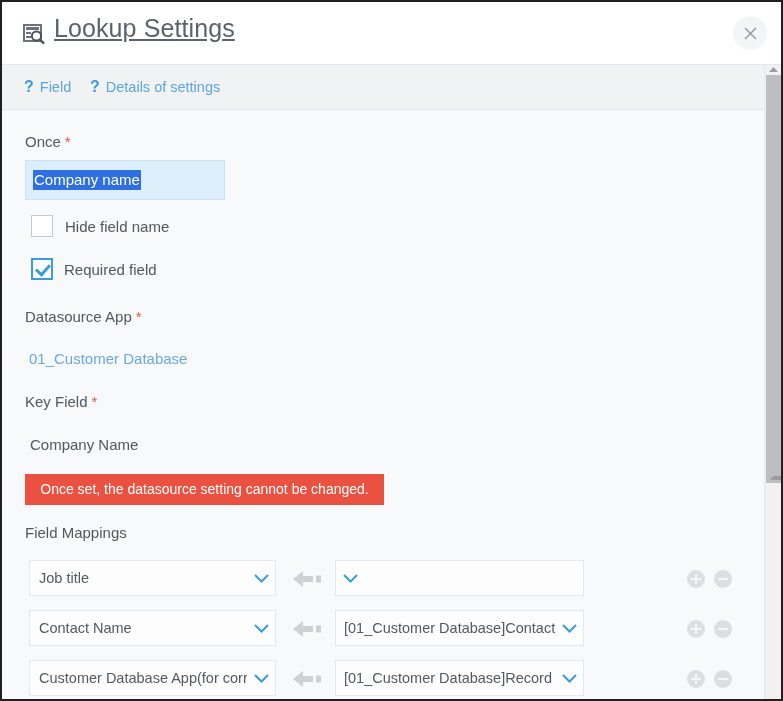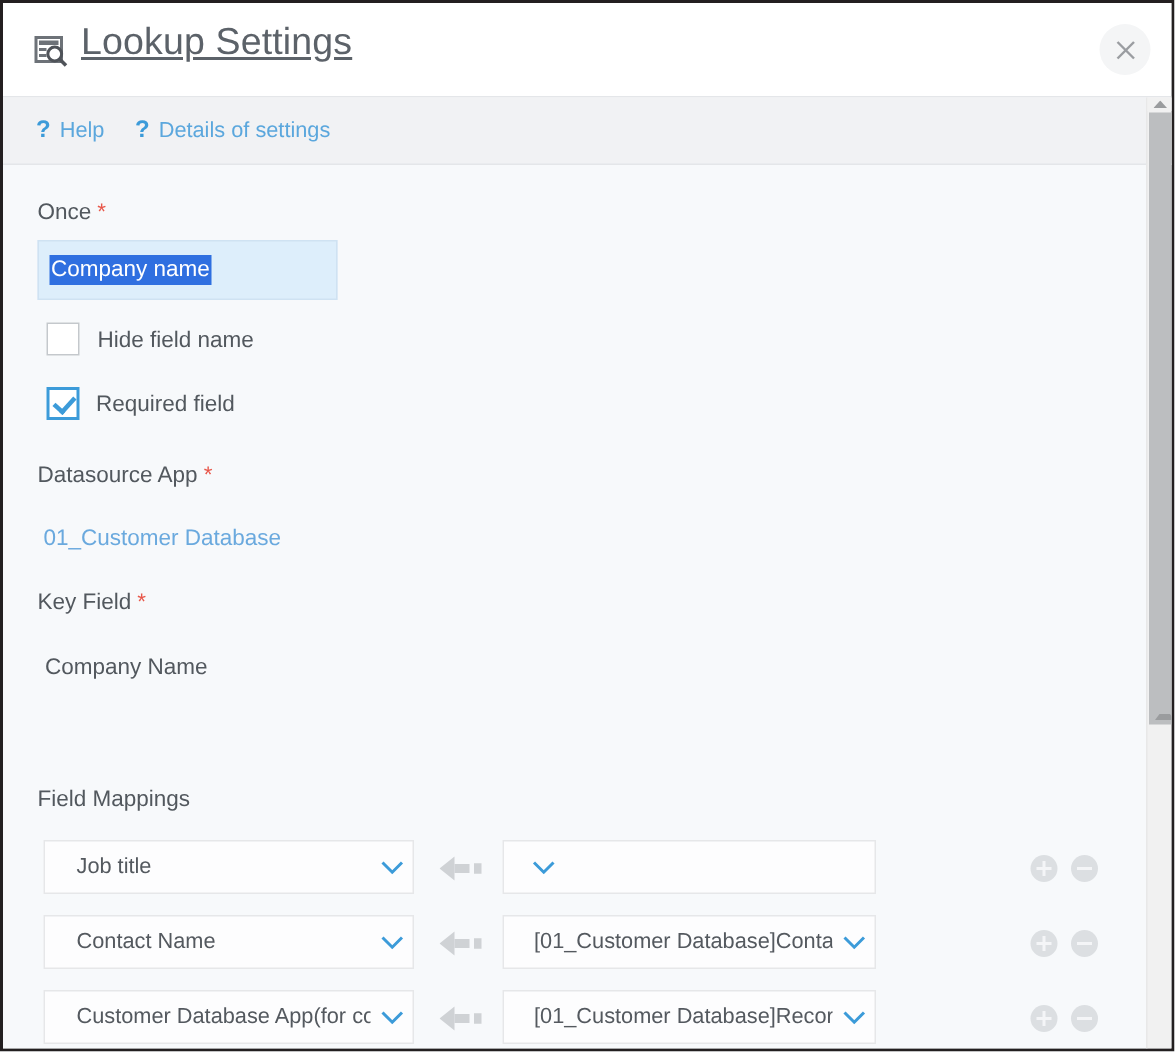--- a/index.html
+++ b/index.html
@@ -136,21 +136,21 @@
   .map-row { position: absolute; left: 0; width: 762px; height: 50px; }
   #map-row-0 { top: 444px; }
   #map-row-1 { top: 494px; }
   #map-row-2 { top: 544px; }
   .sel {
     position: absolute; top: 6px; height: 36px;
     background: #fdfdfe;
     border: 1px solid #e6e7e9;
     font-size: 14.5px; color: #54595f;
     display: flex; align-items: center;
-    cursor: pointer; overflow: hidden; padding-left: 12px;
+    cursor: pointer; overflow: hidden;
   }
   .sel-left  { left: 27px; width: 247px; }
   .sel-right { left: 333px; width: 249px; }
   .sel-text {
     padding-left: 9px; white-space: nowrap;
     overflow: hidden; flex: 1 1 auto;
   }
   .sel-right .sel-text { padding-left: 8px; }
   .chev { flex: none; width: 28px; display: flex; justify-content: center; }
   .chev svg { display: block; }
@@ -219,21 +219,21 @@
           <line x1="1" y1="1" x2="12" y2="12" stroke="#9a9da1" stroke-width="1.6"></line>
           <line x1="12" y1="1" x2="1" y2="12" stroke="#9a9da1" stroke-width="1.6"></line>
         </svg>
       </span>
     </button>
   </div>
 
   <div id="helpbar">
     <a class="help-link" id="help-link-1">
       <span class="qmark">?</span>
-      <span>Help</span>
+      <span>Field</span>
     </a>
     <a class="help-link" id="help-link-2">
       <span class="qmark">?</span>
       <span>Details of settings</span>
     </a>
   </div>
 
   <div id="body-scroll">
 
     <div class="label" id="label-name">
@@ -254,20 +254,21 @@
     <div class="label" id="label-datasource">
       <span>Datasource App</span><span class="req">*</span>
     </div>
     <a id="datasource-value">01_Customer Database</a>
 
     <div class="label" id="label-keyfield">
       <span>Key Field</span><span class="req">*</span>
     </div>
     <div id="keyfield-value">Company Name</div>
 
+    <div id="warning-banner">Once set, the datasource setting cannot be changed.</div>
 
     <div class="label" id="label-mappings">Field Mappings</div>
 
     <div class="map-row" id="map-row-0">
       <div class="sel sel-left">
         <span class="sel-text">Job title</span>
         <span class="chev">
           <svg width="15" height="9" viewBox="0 0 15 9">
               <polyline points="1,1 7.5,7.5 14,1" fill="none" stroke="#3c9bd9" stroke-width="2"></polyline>
             </svg>

